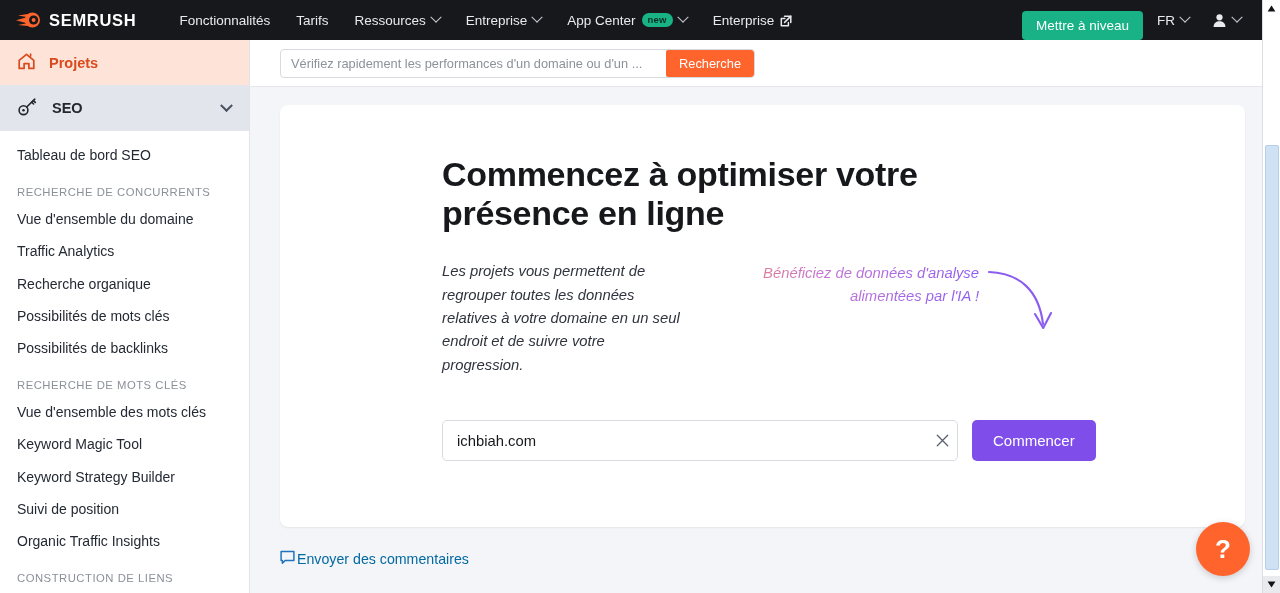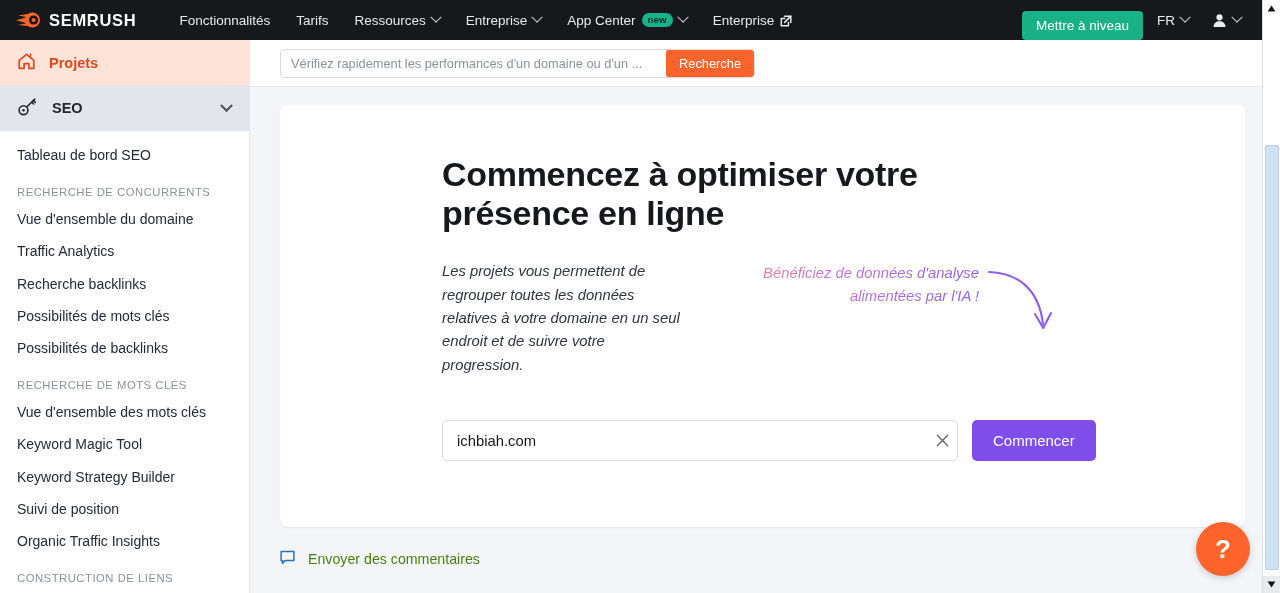--- a/index.html
+++ b/index.html
@@ -220,22 +220,22 @@
     background: #7f4dea; color: #fff;
     border: none; border-radius: 5px;
     height: 41px; padding: 0 21px;
     font-size: 15px; cursor: pointer;
     font-family: "Liberation Sans", sans-serif;
     white-space: nowrap;
   }
 
   .feedback {
     position: absolute; top: 463px; left: 30px;
-    display: flex; align-items: center; gap: 13px;
-    color: #4d7c0f; font-size: 14.2px; cursor: pointer;
+    display: flex; align-items: center; gap: 2px;
+    color: #0369a1; font-size: 14.2px; cursor: pointer;
   }
 
   
   .help-fab {
     position: absolute; right: 30px; bottom: 17px;
     width: 54px; height: 54px; border-radius: 50%;
     background: #ff642d; color: #fff;
     display: flex; align-items: center; justify-content: center;
     font-size: 26px; font-weight: bold;
     cursor: pointer; z-index: 40;
@@ -365,21 +365,21 @@
       </span>
       <span>SEO</span>
       <i class="seo-chev"></i>
     </div>
 
     <div class="side-links" id="sidebar-links">
         <div class="side-link">Tableau de bord SEO</div>
         <div class="side-group">RECHERCHE DE CONCURRENTS</div>
         <div class="side-link">Vue d'ensemble du domaine</div>
         <div class="side-link">Traffic Analytics</div>
-        <div class="side-link">Recherche backlinks</div>
+        <div class="side-link">Recherche organique</div>
         <div class="side-link">Possibilités de mots clés</div>
         <div class="side-link">Possibilités de backlinks</div>
         <div class="side-group">RECHERCHE DE MOTS CLÉS</div>
         <div class="side-link">Vue d'ensemble des mots clés</div>
         <div class="side-link">Keyword Magic Tool</div>
         <div class="side-link">Keyword Strategy Builder</div>
         <div class="side-link">Suivi de position</div>
         <div class="side-link">Organic Traffic Insights</div>
         <div class="side-group">CONSTRUCTION DE LIENS</div>
         <div class="side-link">Analyse de backlinks</div>

